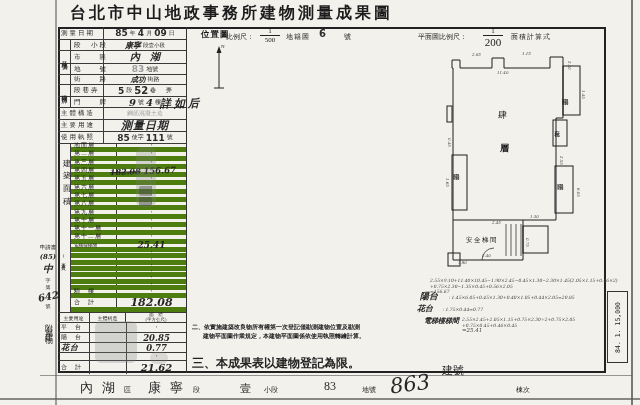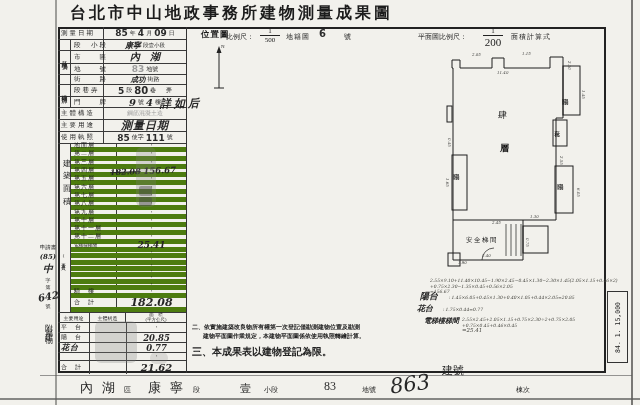--- a/index.html
+++ b/index.html
@@ -98,21 +98,21 @@
       <span class="ival">
         <span class="hand" style="font-size:7.5px">成功</span>
         <span class="p" style="font-size:6px">街路</span>
       </span>
     </div>
     <div class="irow grp" style="height:12px">
       <span class="ilab">段巷弄</span>
       <span class="ival">
         <span class="stamp" style="font-size:9px">5</span>
         <span class="p" style="font-size:6px">段</span>
-        <span class="stamp" style="font-size:10px">80</span>
+        <span class="stamp" style="font-size:10px">52</span>
         <span class="p" style="font-size:6px">巷</span>
         <span class="p" style="font-size:6px;margin-left:8px">弄</span>
       </span>
     </div>
     <div class="irow grp" style="height:11px">
       <span class="ilab">門　　牌</span>
       <span class="ival">
         <span class="hand" style="font-size:10px">9</span>
         <span class="p" style="font-size:6px">號</span>
         <span class="hand" style="font-size:10px">4</span>
@@ -371,21 +371,21 @@
     <div>2.55×2.45+2.05×1.15+0.75×2.30÷2+0.75×2.05</div>
     <div>+0.75×0.45+0.46×0.45</div>
     <div style="font-size:5.5px">=25.41</div>
   </div>
 
   <div class="abs notebox" style="left:192px;top:317px;width:214px">
     <div style="font-size:6px;margin-top:6px;line-height:8.5px">
       <div>二、依實施建築改良物所有權第一次登記僅勘測建物位置及勘測</div>
       <div style="padding-left:11px">建物平面圖作業規定，本建物平面圖係依使用執照轉繪計算。</div>
     </div>
-    <div style="font-size:10px;margin-top:5px">三、本成果表以建物登記為限。</div>
+    <div style="font-size:12px;margin-top:15px">三、本成果表以建物登記為限。</div>
   </div>
 
   <div class="abs" style="left:607px;top:291px;width:21px;height:72px;border:1px solid #333;box-sizing:border-box;display:flex;align-items:center;justify-content:center">
     <span style="writing-mode:vertical-rl;transform:rotate(180deg);font-size:6.5px;font-family:'DejaVu Sans Mono',monospace;color:#222;white-space:nowrap">84. 1. 15,000</span>
   </div>
 
   <div class="abs p" style="left:80px;top:379px;font-size:13px">內</div>
   <div class="abs p" style="left:102px;top:379px;font-size:13px">湖</div>
   <div class="abs p" style="left:124px;top:385px;font-size:7px">區</div>
   <div class="abs p" style="left:148px;top:379px;font-size:13px">康</div>

